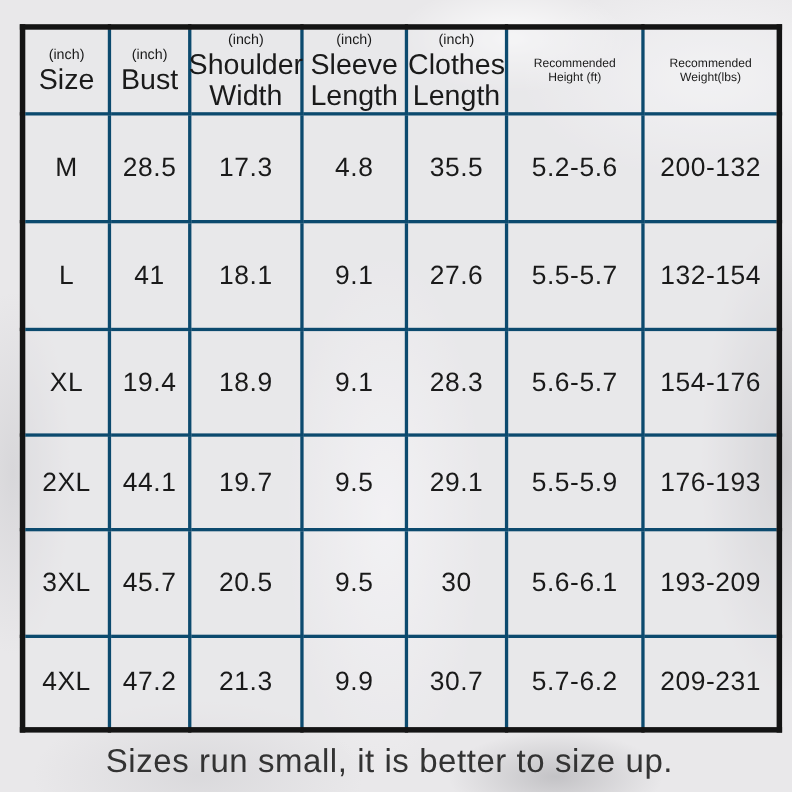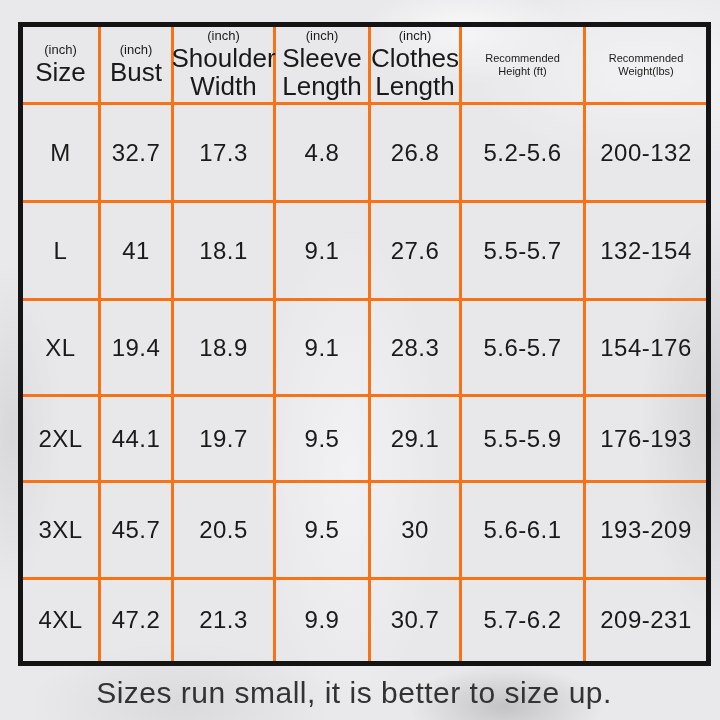--- a/index.html
+++ b/index.html
@@ -33,21 +33,21 @@
     left: 18px;
     top: 22px;
     width: 688px;
     height: 644px;
     border-collapse: collapse;
     table-layout: fixed;
     border: 5px solid #141414;
     background: transparent;
   }
   th, td {
-    border: 3px solid #f97316;
+    border: 3px solid #0c4a6e;
     text-align: center;
     vertical-align: middle;
     padding: 0;
     color: #1a1a1a;
     background: rgba(233,232,234,0.35);
   }
   td {
     font-size: 24px;
     font-weight: 400;
     letter-spacing: 0.5px;
@@ -140,24 +140,24 @@
     </th>
     <th class="small">
       <div class="hdr">
             <div class="line">Recommended</div>
             <div class="line">Weight(lbs)</div>
           </div>
     </th>
   </tr>
   <tr style="height:97px">
     <td>M</td>
-    <td>32.7</td>
+    <td>28.5</td>
     <td>17.3</td>
     <td>4.8</td>
-    <td>26.8</td>
+    <td>35.5</td>
     <td>5.2-5.6</td>
     <td>200-132</td>
   </tr>
   <tr style="height:96px">
     <td>L</td>
     <td>41</td>
     <td>18.1</td>
     <td>9.1</td>
     <td>27.6</td>
     <td>5.5-5.7</td>

